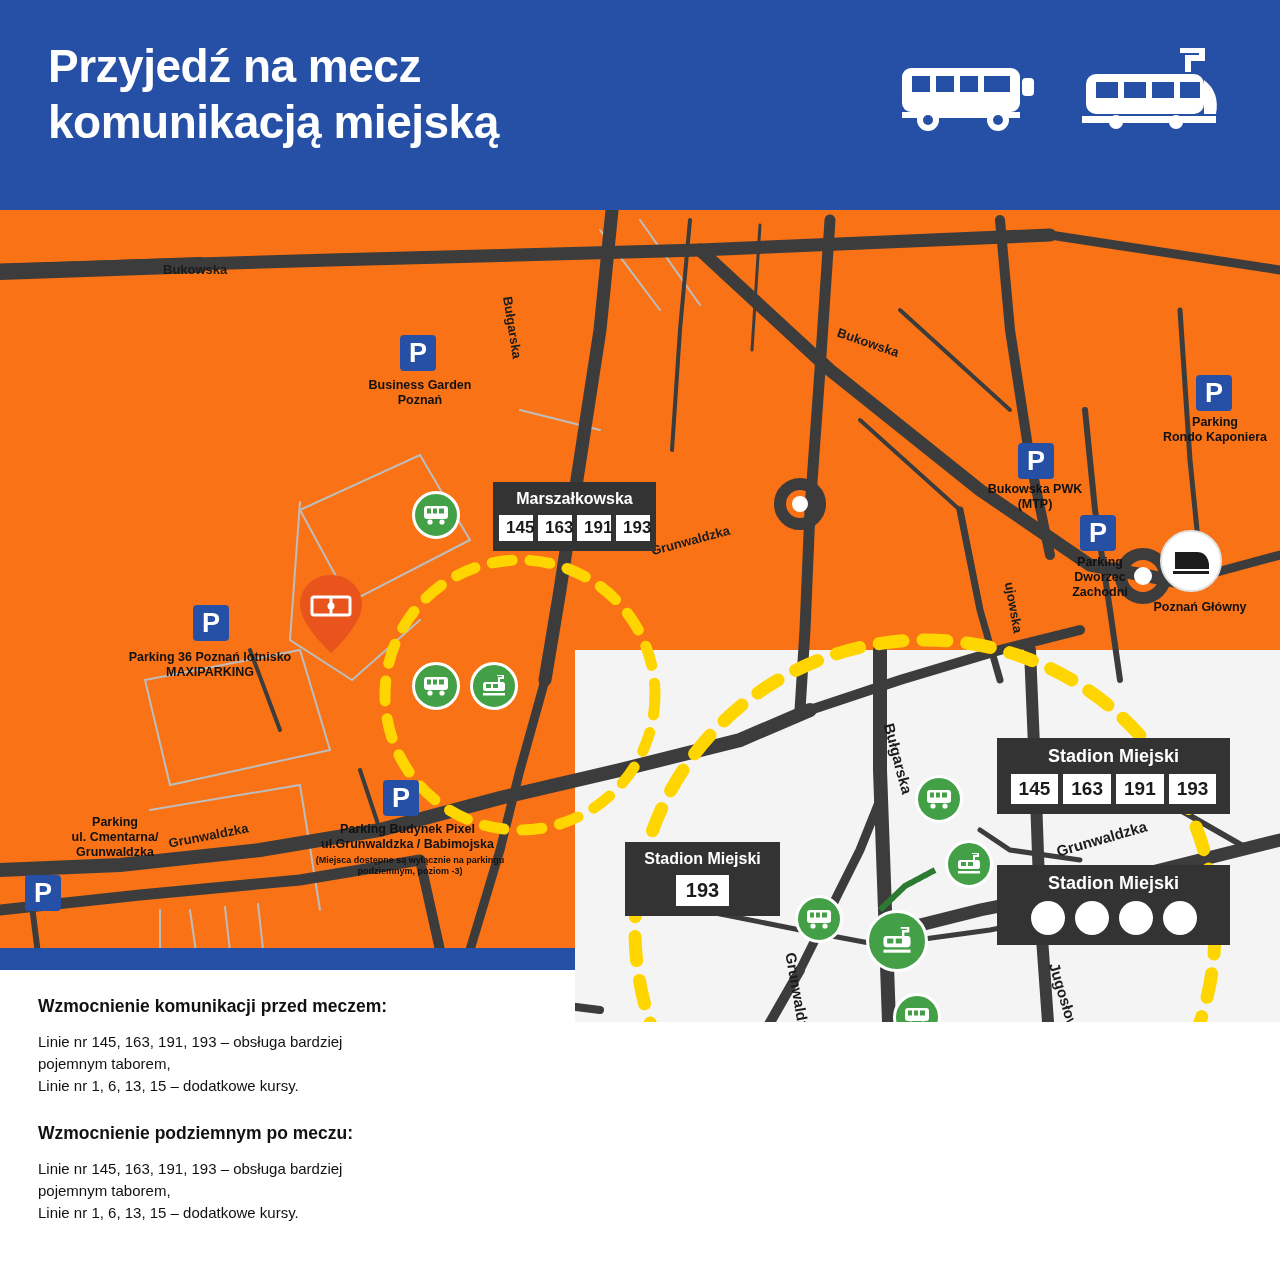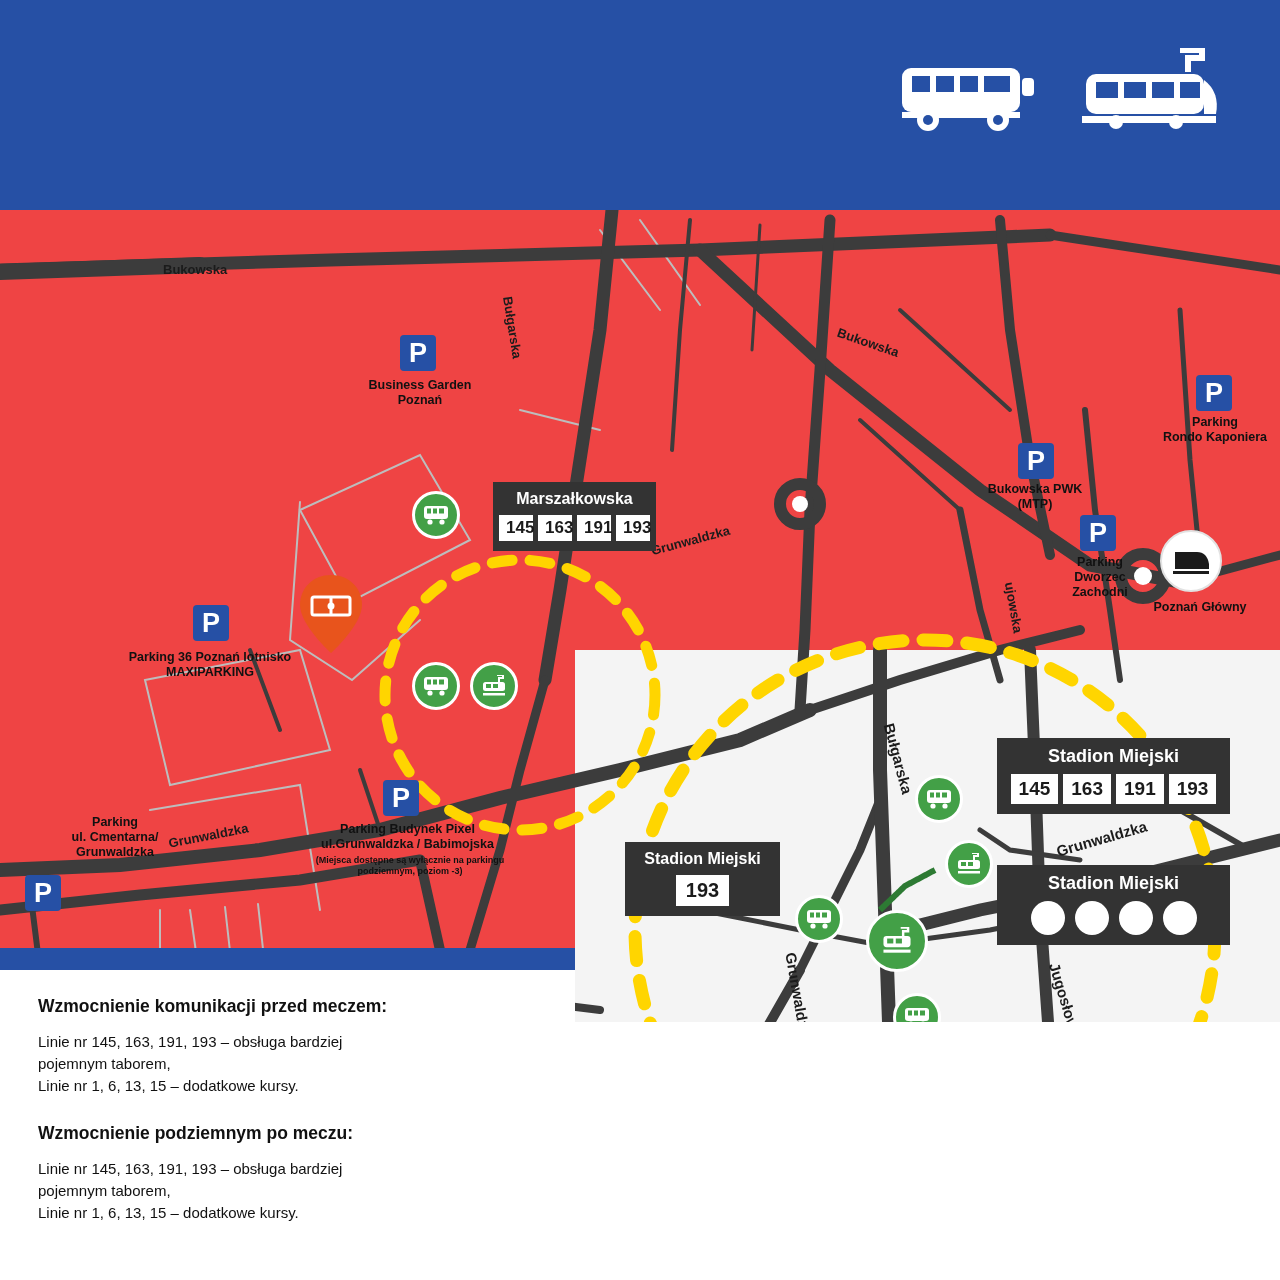--- a/index.html
+++ b/index.html
@@ -20,21 +20,21 @@
   .header-title{
     position:absolute;left:48px;top:38px;
     color:#ffffff;font-size:46px;line-height:56px;font-weight:bold;
     letter-spacing:-0.5px;white-space:pre-line;
   }
   .header-icons{position:absolute;right:60px;top:48px;display:flex;gap:42px;align-items:flex-end;}
 
   
   .map{
     position:absolute;left:0;top:210px;width:1280px;height:812px;
-    background:#ef4444;overflow:hidden;
+    background:#f97316;overflow:hidden;
   }
   .map-right-shade{
     position:absolute;left:575px;top:440px;width:705px;height:630px;background:#f4f4f4;
   }
   svg.roads{position:absolute;left:0;top:0;width:1280px;height:1070px;}
 
   
   .street-label{
     position:absolute;color:#1b1b1b;font-size:13px;font-weight:bold;white-space:nowrap;
   }
@@ -91,20 +91,22 @@
   .legend p{font-size:15px;line-height:22px;margin:0 0 26px 0;}
   .legend p b{font-weight:normal;}
   .legend .block2 h3{margin-top:4px;}
 </style>
 </head>
 <body>
 
 <div class="page">
 
   <div class="header">
+    <div class="header-title">Przyjedź na mecz
+komunikacją miejską</div>
     <div class="header-icons">
       <span>
         <svg width="140" height="70" viewBox="0 0 140 70">
           <rect x="4" y="4" width="118" height="44" rx="9" fill="#ffffff"></rect>
           <rect x="124" y="14" width="12" height="18" rx="4" fill="#ffffff"></rect>
           <rect x="14" y="12" width="18" height="16" fill="#2650a5"></rect>
           <rect x="38" y="12" width="18" height="16" fill="#2650a5"></rect>
           <rect x="62" y="12" width="18" height="16" fill="#2650a5"></rect>
           <rect x="86" y="12" width="26" height="16" fill="#2650a5"></rect>
           <rect x="4" y="48" width="118" height="6" fill="#ffffff"></rect>

